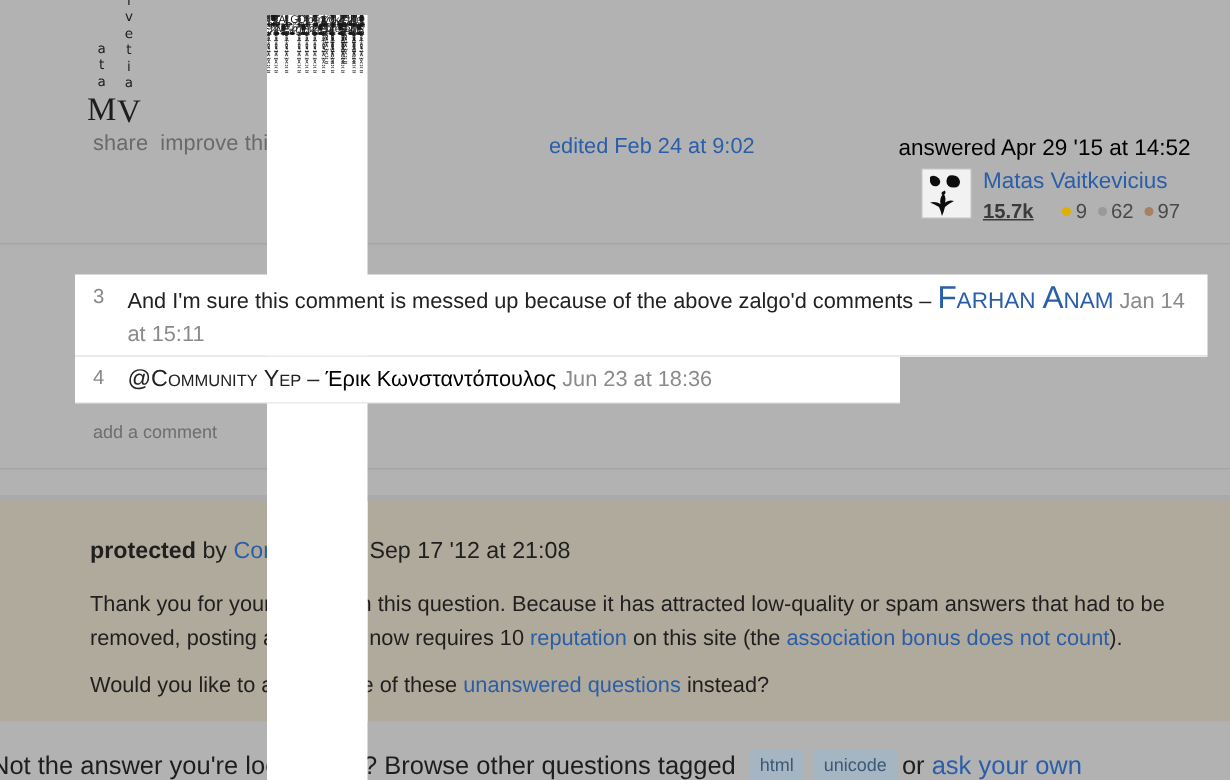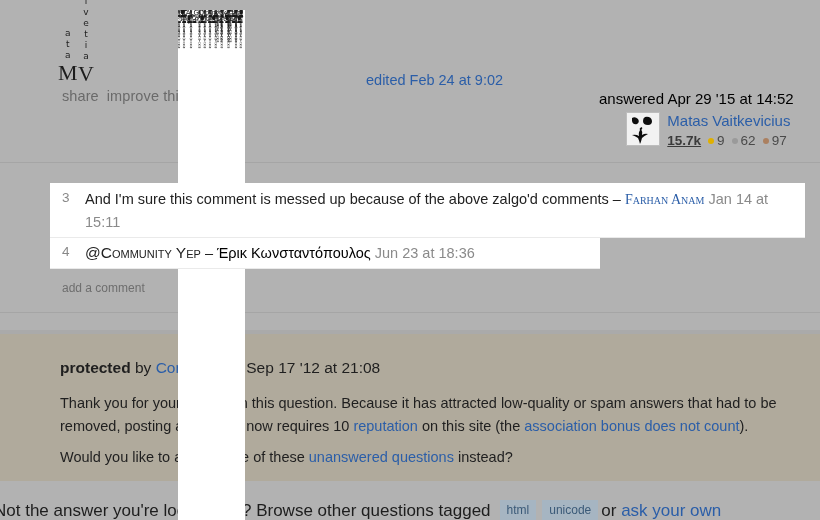--- a/index.html
+++ b/index.html
@@ -41,49 +41,49 @@
   .vl-small{font-size:9px;line-height:11px;font-family:"DejaVu Sans",sans-serif;}
   .vl-big{font-size:22px;line-height:23px;font-weight:400;font-family:"Liberation Serif",serif;}
 
   
   .post-menu{
     position:absolute;left:62px;top:88px;z-index:2;
     font-size:14.5px;color:#6a6a6a;letter-spacing:.1px;
   }
   .post-menu span{margin-right:8px;}
   .edited-link{
-    position:absolute;left:366px;top:72px;z-index:2;
+    position:absolute;left:366px;top:90px;z-index:2;
     font-size:14.5px;color:#2b5ea8;
   }
 
   
   .answered-block{position:absolute;left:599px;top:90px;z-index:2;}
   .answered-when{font-size:15px;color:#000000;white-space:nowrap;}
   .user-row{display:flex;align-items:flex-start;margin-top:6px;justify-content:flex-end;}
   .avatar{
     width:32px;height:32px;background:#f2f2f2;margin-right:8px;
     position:relative;overflow:hidden;flex:none;
     box-shadow:0 0 0 1px #bdbdbd;
   }
   .avatar svg{display:block;}
   .user-name{font-size:15px;color:#2b5ea8;line-height:15px;white-space:nowrap;}
   .user-stats{margin-top:5px;font-size:13.5px;color:#565656;white-space:nowrap;display:flex;align-items:center;}
-  .rep{font-weight:bold;color:#3b3b3b;margin-right:7px;text-decoration:underline;}
+  .rep{font-weight:bold;color:#3b3b3b;margin-right:19px;text-decoration:underline;}
   .badge{display:inline-flex;align-items:center;margin-right:7px;color:#4a4a4a;}
   .dot{width:6px;height:6px;border-radius:50%;display:inline-block;margin-right:3px;}
 
   
   .comment-panel{position:absolute;background:#ffffff;z-index:4;}
   .c1{left:50px;top:183px;width:755px;height:54px;}
   .c2{left:50px;top:237px;width:550px;height:31px;}
   .c-sep{position:absolute;left:50px;top:237px;width:755px;height:1px;background:#eaeaea;z-index:7;}
   .c-sep2{position:absolute;left:50px;top:268px;width:550px;height:1px;background:#eaeaea;z-index:7;}
   .c-row{position:absolute;z-index:8;font-size:14.5px;color:#222;line-height:22px;}
   .c-score{position:absolute;z-index:8;font-size:13.5px;color:#888;}
-  .c-user{color:#2b5ea8;font-variant:small-caps;font-size:14px;font-family:Liberation Serif, serif;}
+  .c-user{color:#2b5ea8;font-variant:small-caps;font-size:21px;}
   .c-user-gr{color:#000000;font-size:14.5px;}
   .c-date{color:#8a8a8a;}
   .sc{font-variant:small-caps;font-size:15.5px;}
 
   
   .add-comment{position:absolute;left:62px;top:281px;z-index:2;font-size:12px;color:#6e6e6e;}
 
   
   .prot{position:absolute;left:60px;z-index:2;color:#1f1f1f;}
   .prot-title{top:359px;font-size:15.5px;}

